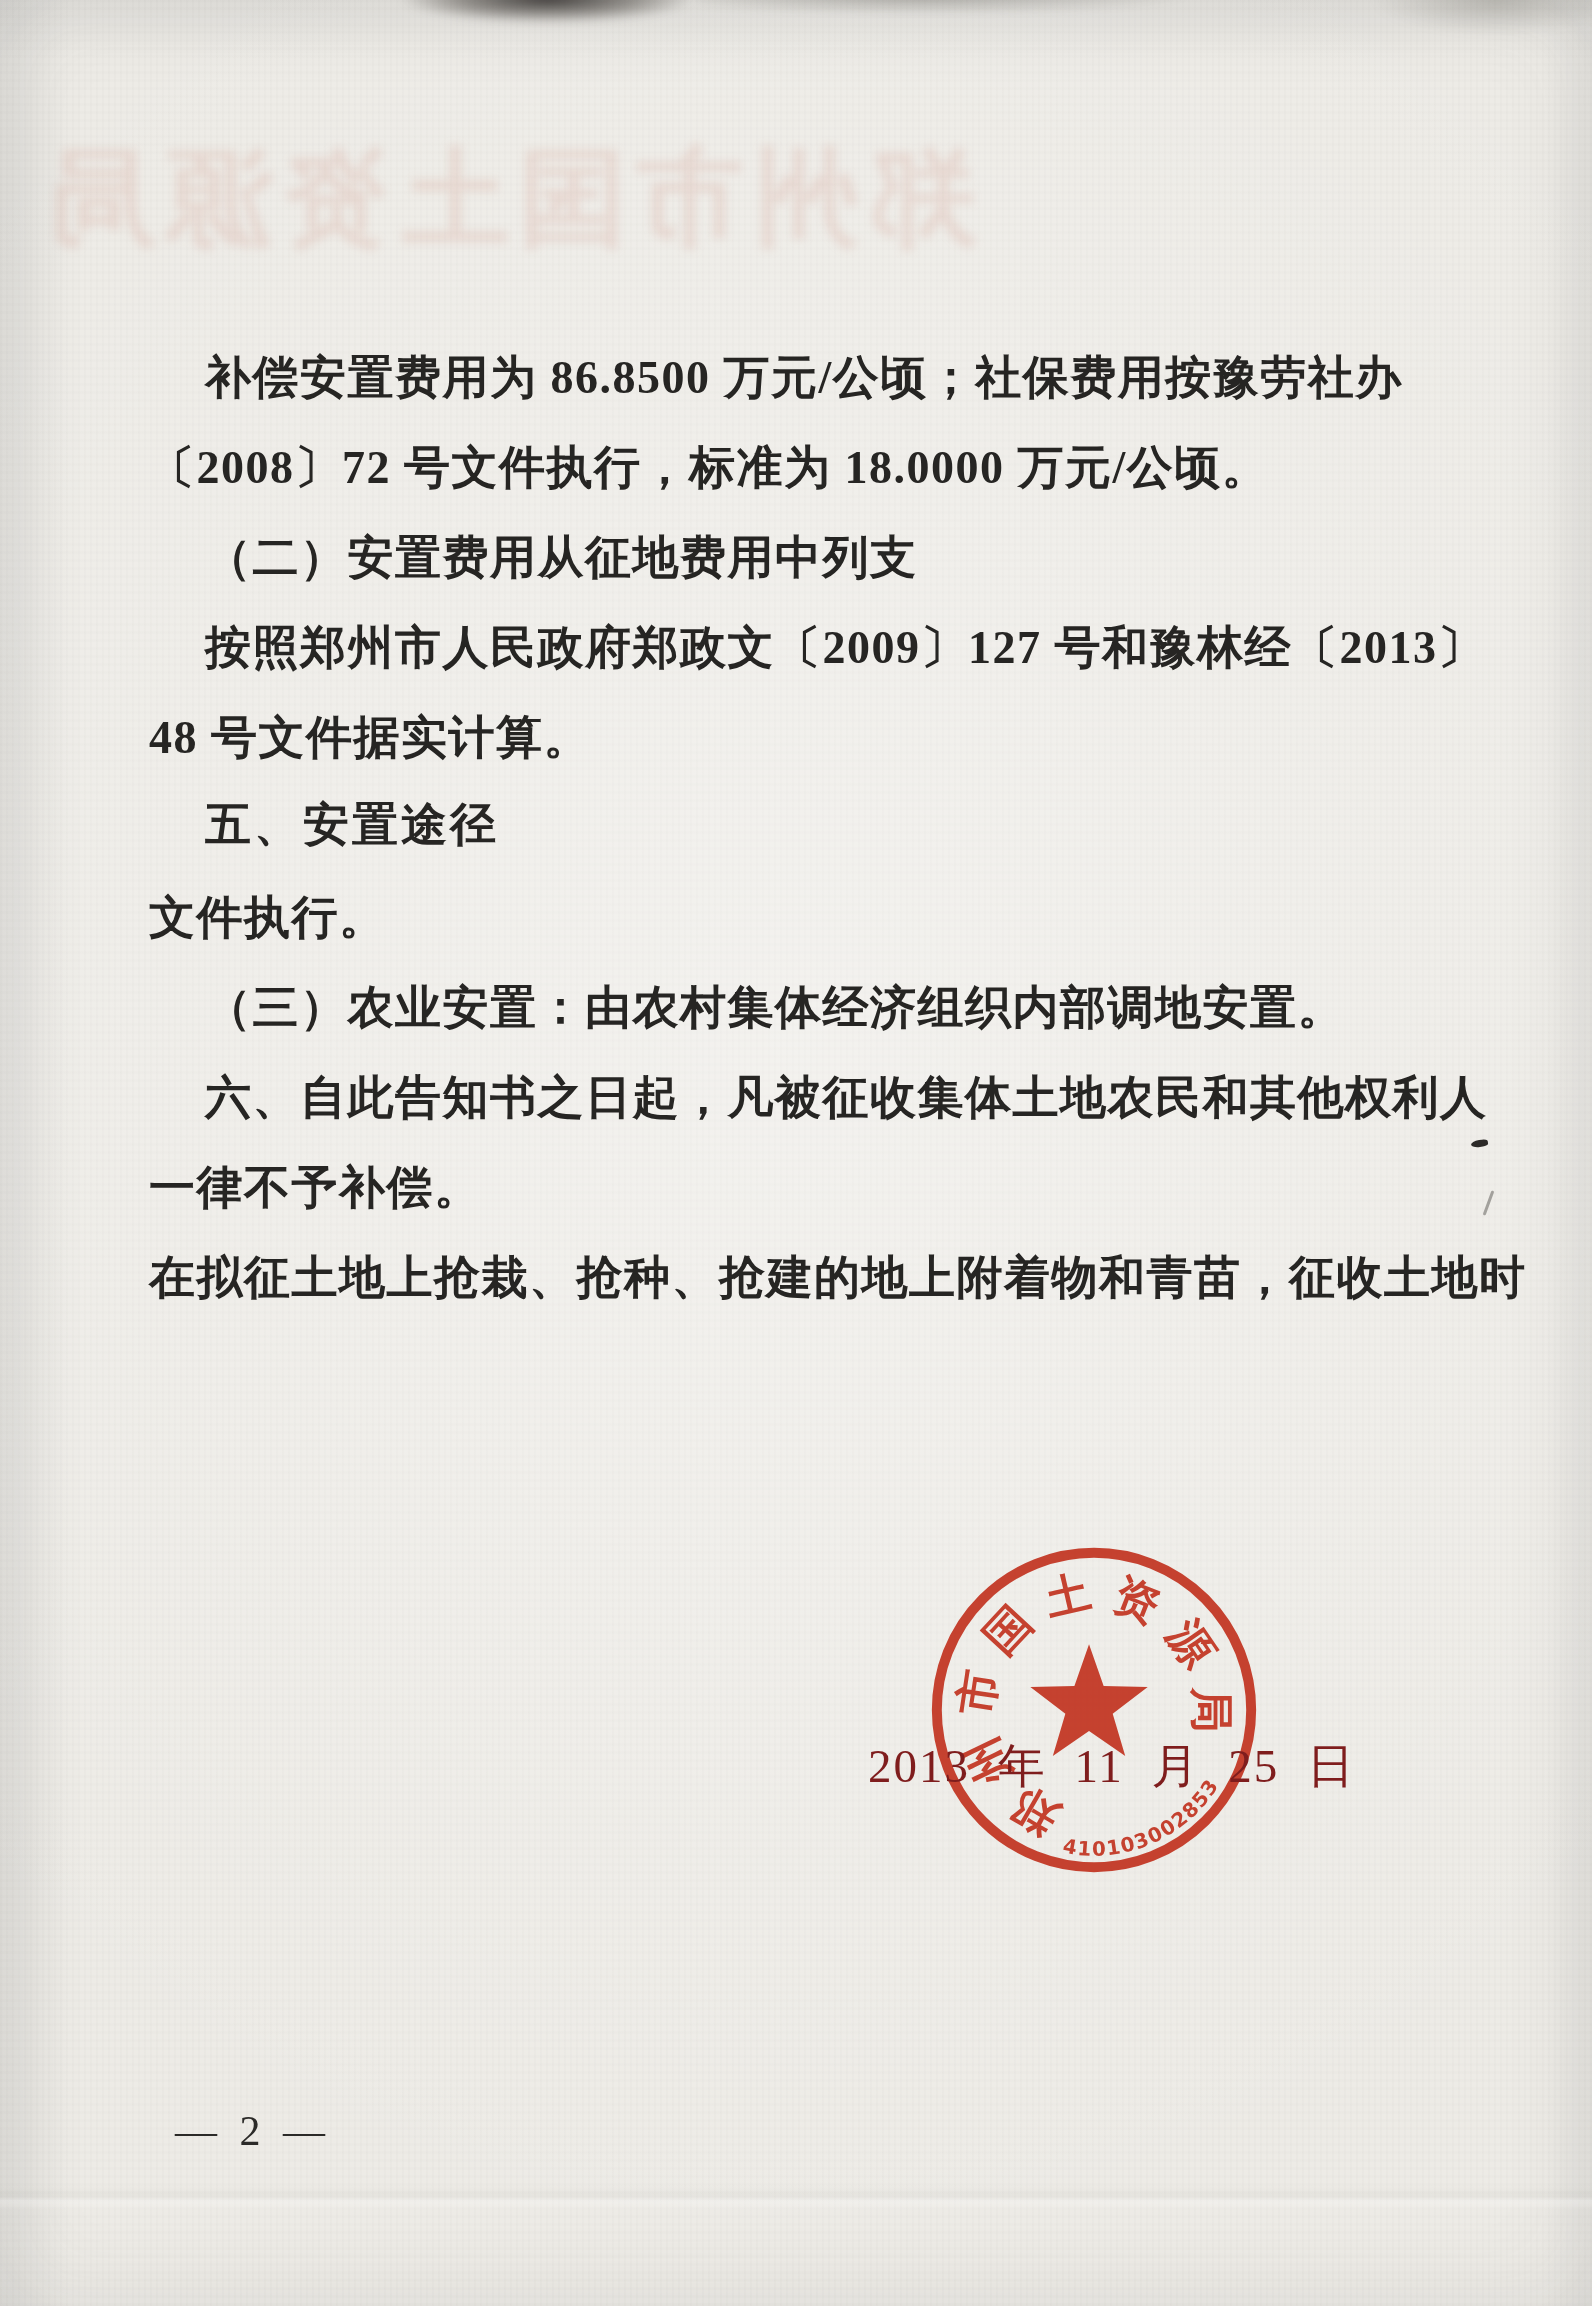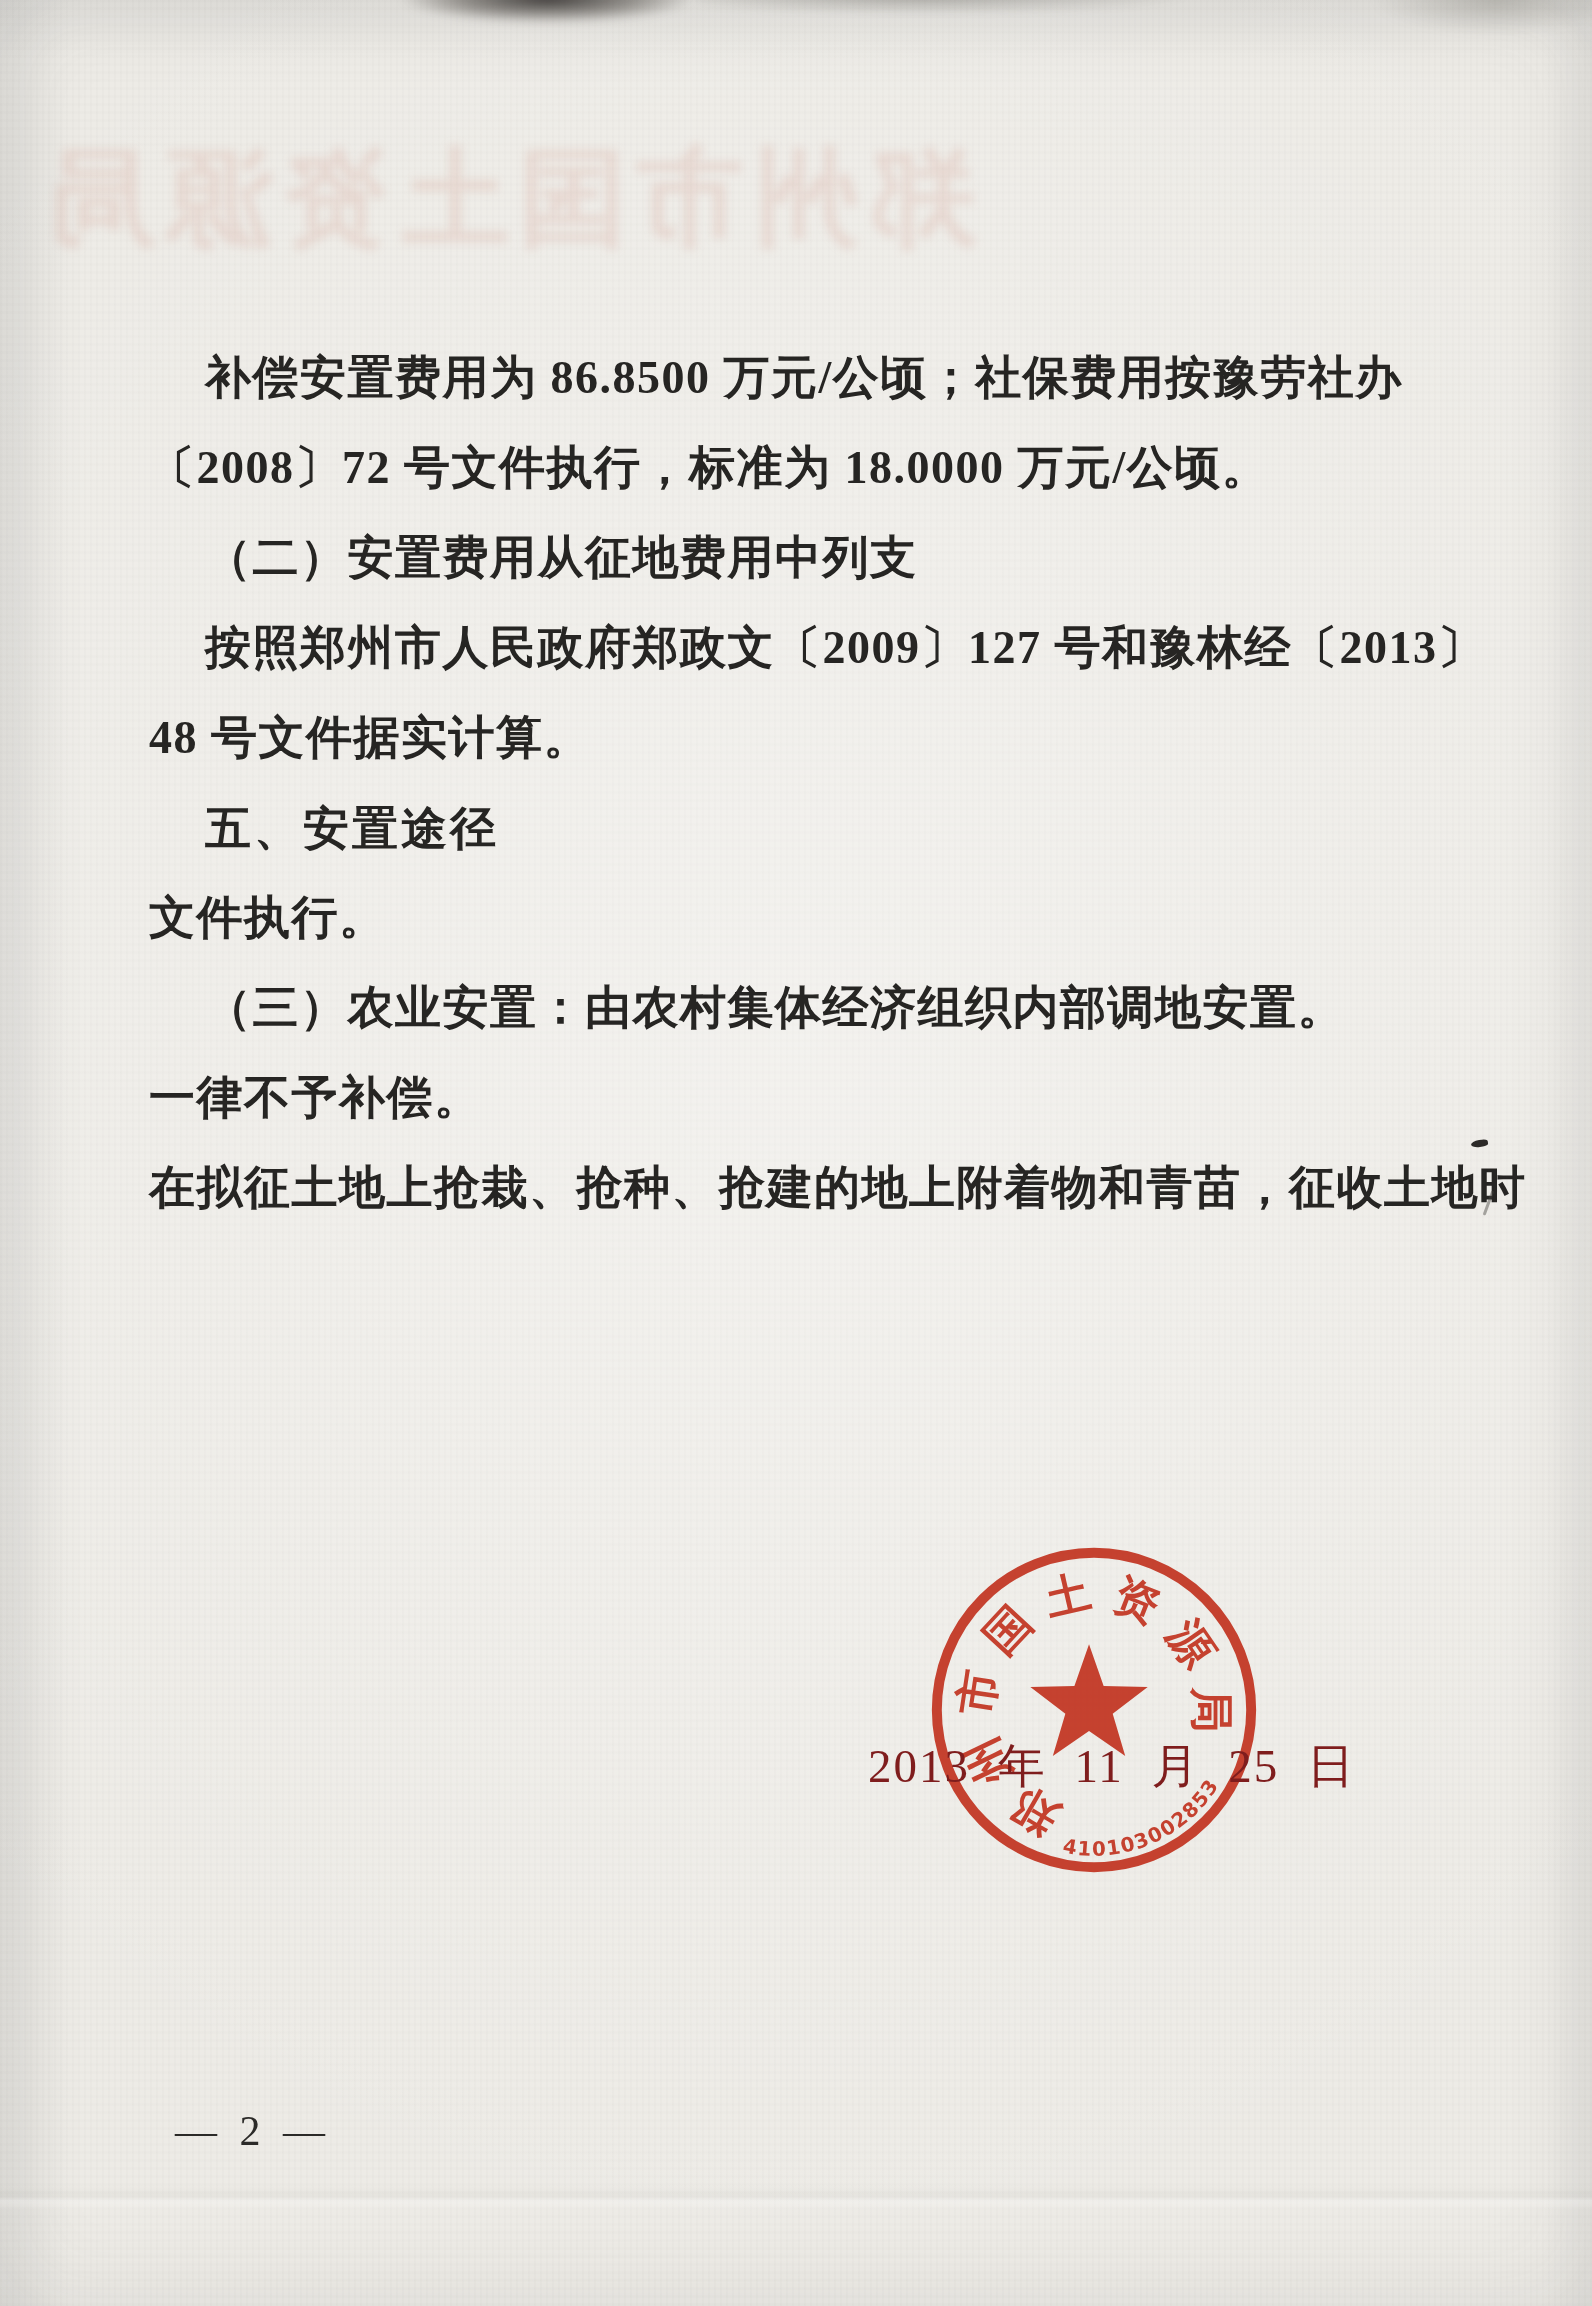--- a/index.html
+++ b/index.html
@@ -51,21 +51,21 @@
     font-family:"Liberation Serif","DejaVu Serif",serif;
   }
   
   .text-block{
     position:absolute;left:149px;top:333px;width:1323px;
     font-size:46px;line-height:90px;letter-spacing:1.5px;
     color:#262523;
   }
   .line{white-space:nowrap;height:90px;font-weight:bold;}
   .indent{text-indent:56px;}
-  .bold-head{font-weight:700;font-family:Liberation Sans, sans-serif;letter-spacing:3px;}
+  .bold-head{font-weight:700;font-family:Liberation Mono, monospace;letter-spacing:3px;}
   
   .date-line{
     position:absolute;left:868px;top:1735px;
     font-size:47px;color:#7f1d1d;letter-spacing:2px;word-spacing:14px;
     white-space:nowrap;z-index:5;
   }
   
   .seal{
     position:absolute;left:905px;top:1521px;width:378px;height:378px;z-index:4;
     opacity:0.93;
@@ -100,20 +100,21 @@
 
 <div class="text-block">
   <div class="line indent">补偿安置费用为 86.8500 万元/公顷；社保费用按豫劳社办</div>
   <div class="line">〔2008〕72 号文件执行，标准为 18.0000 万元/公顷。</div>
   <div class="line indent">（二）安置费用从征地费用中列支</div>
   <div class="line indent">按照郑州市人民政府郑政文〔2009〕127 号和豫林经〔2013〕</div>
   <div class="line">48 号文件据实计算。</div>
   <div class="line indent bold-head">五、安置途径</div>
   <div class="line">文件执行。</div>
   <div class="line indent">（三）农业安置：由农村集体经济组织内部调地安置。</div>
+  <div class="line indent">六、自此告知书之日起，凡被征收集体土地农民和其他权利人</div>
   <div class="line">一律不予补偿。</div>
   <div class="line">在拟征土地上抢栽、抢种、抢建的地上附着物和青苗，征收土地时</div>
 </div>
 
 <div class="seal">
   <svg width="378" height="378" viewBox="-190 -190 380 380" xmlns="http://www.w3.org/2000/svg">
     <circle cx="0" cy="0" r="158" fill="none" stroke-width="10" stroke="#c23522"></circle>
     <polygon points="0,-62 14.7,-20.2 59,-19.2 23.8,7.7 36.4,50.2 0,25 -36.4,50.2 -23.8,7.7 -59,-19.2 -14.7,-20.2" transform="translate(-5,-4)" fill="#c23522"></polygon>
     <g id="seal-org">
         <text transform="translate(-59.0,102.2) rotate(-150.0)" text-anchor="middle" dominant-baseline="central" font-size="45" font-weight="bold" fill="#c23522" font-family="&quot;Liberation Serif&quot;,&quot;DejaVu Serif&quot;,serif">郑</text>

